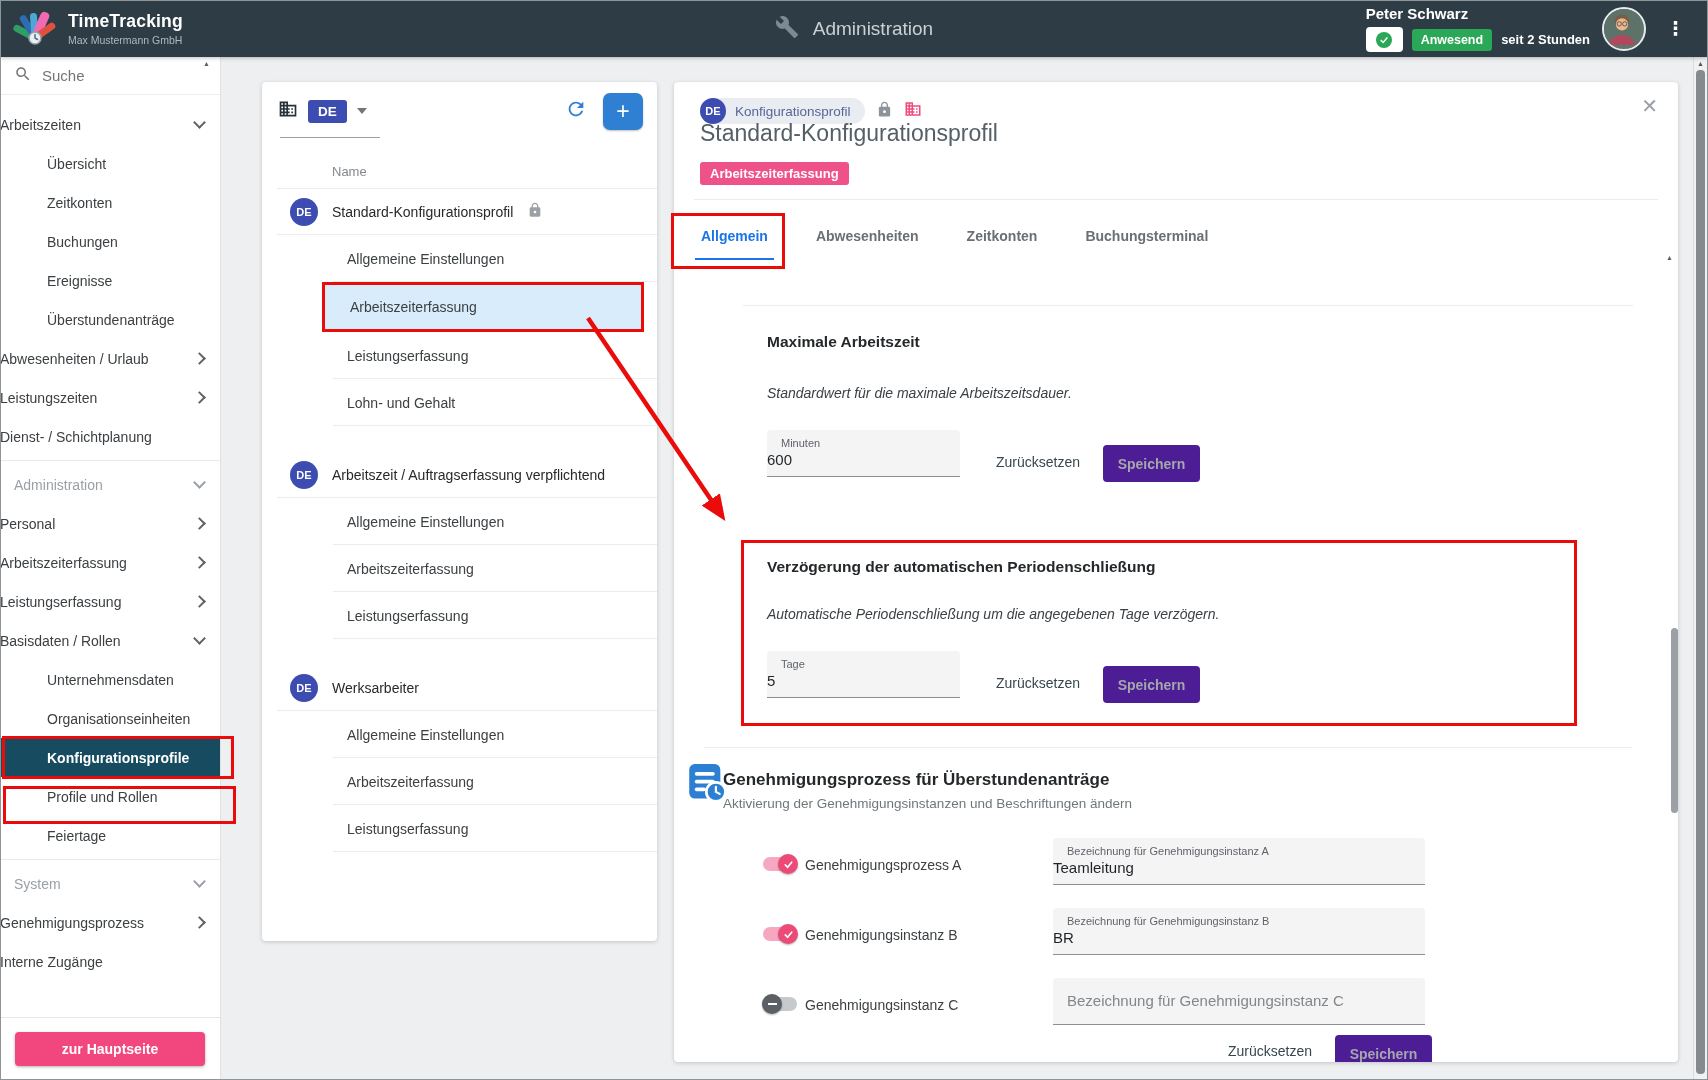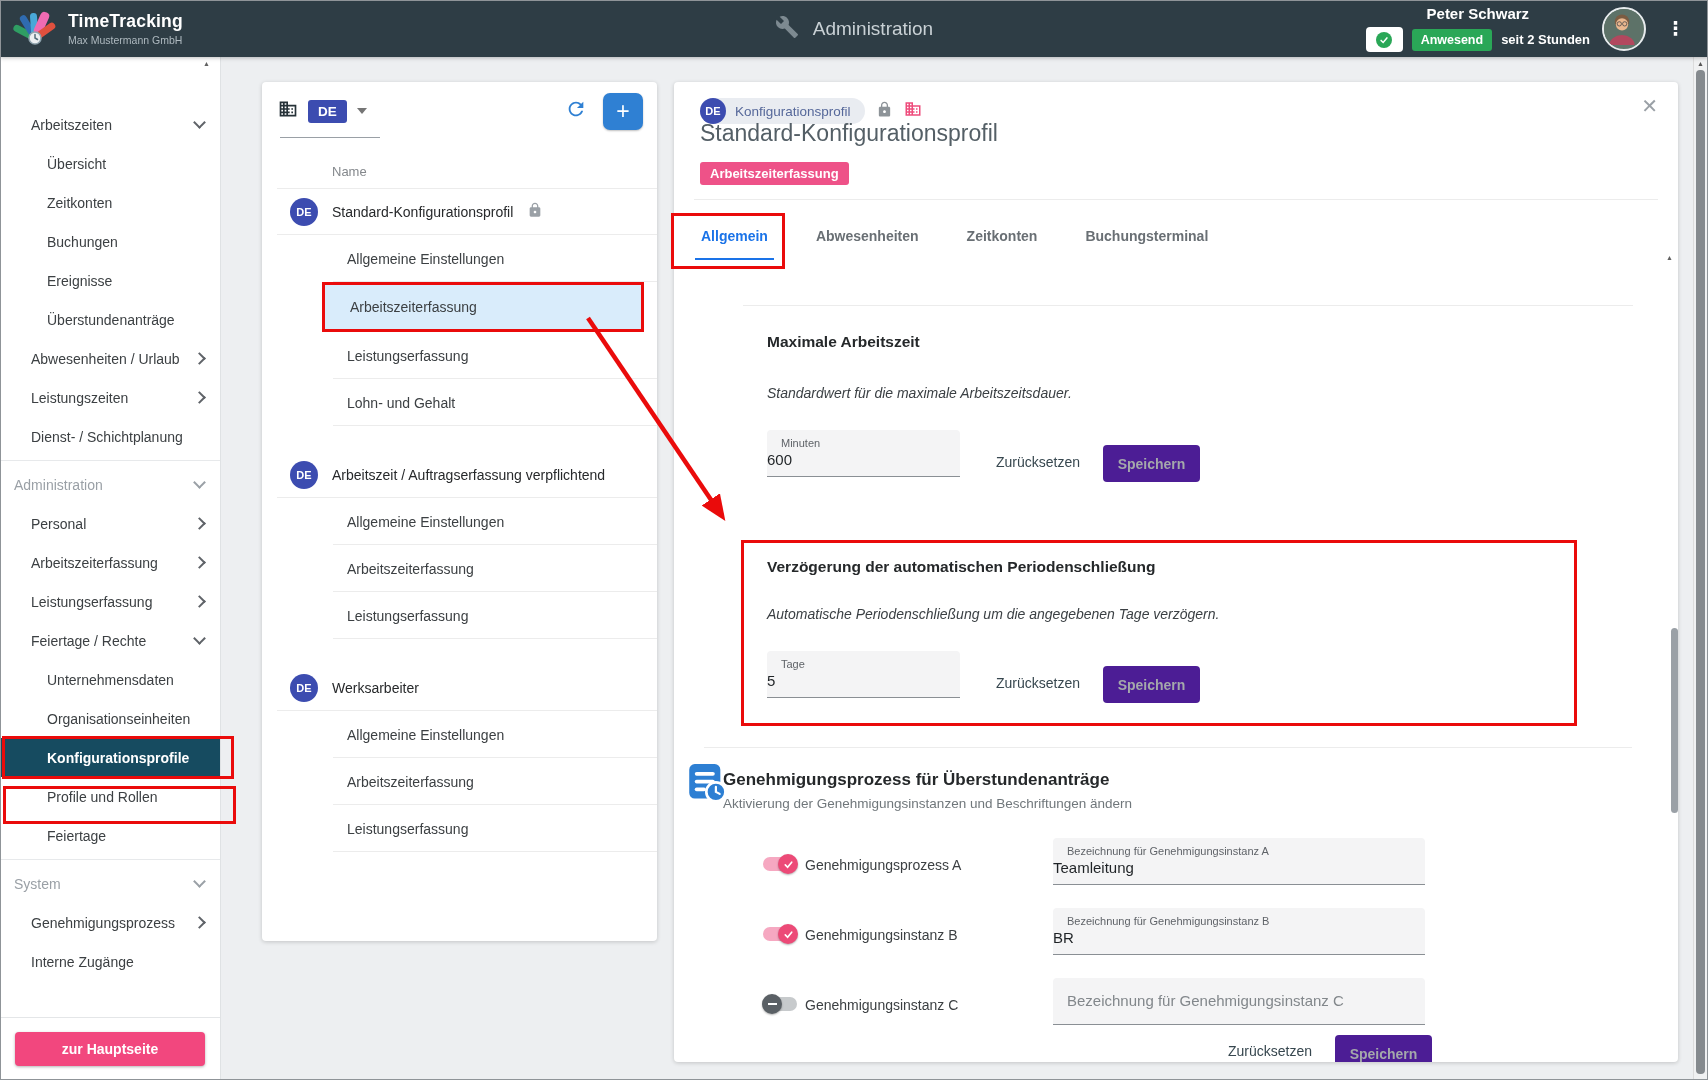--- a/index.html
+++ b/index.html
@@ -11,37 +11,37 @@
   .frame{position:absolute;inset:0;border:1px solid #8f9498;pointer-events:none;z-index:100}
 
   
   .topbar{position:absolute;left:0;top:0;right:0;height:57px;background:#2e3d45;display:flex;align-items:center;z-index:10;box-shadow:0 1px 4px rgba(0,0,0,.25)}
   .brand{display:flex;align-items:center;gap:10px;padding-left:12px}
   .brand-txt .t1{color:#fff;font-size:17.5px;font-weight:700;letter-spacing:.2px}
   .brand-txt .t2{color:#aeb9bf;font-size:10.5px;margin-top:2px}
   .page-head{position:absolute;left:0;right:0;top:0;height:57px;display:flex;align-items:center;justify-content:center;gap:14px;pointer-events:none}
   .page-head .ttl{color:#c9d1d5;font-size:19px}
   .user-blk{margin-left:auto;display:flex;align-items:center;gap:12px;padding-right:14px}
-  .user-txt{display:flex;flex-direction:column;align-items:center;gap:5px}
+  .user-txt{display:flex;flex-direction:column;align-items:flex-start;gap:5px}
   .user-name{color:#fff;font-size:15px;font-weight:700}
   .user-row{display:flex;align-items:center;gap:9px}
   .chip{width:37px;height:25px;background:#fff;border-radius:4px;display:flex;align-items:center;justify-content:center;cursor:pointer}
   .chip .dot{width:16px;height:16px;border-radius:50%;background:#2aa757;display:flex;align-items:center;justify-content:center}
   .badge-green{background:#2aa757;color:#fff;font-size:12.5px;font-weight:700;padding:4px 9px;border-radius:3px}
   .since{color:#fff;font-size:13px;font-weight:600}
   .avatar{width:40px;height:40px;border-radius:50%;overflow:hidden;border:2px solid #e8ecee;background:#60756b;cursor:pointer}
   .kebab{color:#fff;font-size:19px;font-weight:700;padding:0 8px;cursor:pointer;letter-spacing:1px}
 
   
   .sidebar{position:absolute;left:0;top:57px;bottom:0;width:220px;background:#fff;border-right:1px solid #dfe2e4;z-index:5}
   .search{height:37px;display:flex;align-items:center;gap:10px;padding-left:14px;border-bottom:1px solid #ebedef;cursor:text}
   .search .ph{color:#757575;font-size:15px}
   .nav{position:absolute;top:38px;left:0;right:0;bottom:62px;padding-top:10px;overflow:visible}
   .r{display:flex;align-items:center;height:39px;position:relative;font-size:14px;color:#3c4043;cursor:pointer}
-  .r.l1{padding-left:31px}
+  .r.l1{}
   .r.l2{padding-left:47px}
   .r.sec{padding-left:14px;color:#9aa0a6;cursor:default}
   .cv{position:absolute;right:16px;width:7px;height:7px;border-right:2px solid #5f6368;border-bottom:2px solid #5f6368}
   .cv.cr{transform:rotate(-45deg)}
   .cv.cd{transform:rotate(45deg);margin-top:-4px}
   .cv.gray{border-color:#9aa0a6}
   .shr{height:1px;background:#e7e9eb;margin:4px 0}
   .r.sel{background:#164b60;color:#fff;font-weight:700}
   .r.sel::after{content:"";position:absolute;left:2px;right:-14px;top:-2px;bottom:-2px;border:3px solid #ea0b0b;pointer-events:none;z-index:6}
   .side-foot{position:absolute;left:0;right:0;bottom:0;height:62px;background:#fff;border-top:1px solid #e4e6e8;display:flex;align-items:center;justify-content:center}
@@ -173,20 +173,28 @@
         <circle cx="17" cy="16.5" r="2.4" fill="none" stroke="#4a4a4a" stroke-width=".9"></circle>
         <circle cx="23" cy="16.5" r="2.4" fill="none" stroke="#4a4a4a" stroke-width=".9"></circle>
         <path d="M6 40a14 11 0 0 1 28 0z" fill="#b2485e"></path>
       </svg>
     </span>
     <span class="kebab">⋮</span>
   </div>
 </div>
 
 <div class="sidebar">
+  <div class="search">
+    <span>
+      <svg width="18" height="18" viewBox="0 0 24 24" fill="#757575">
+          <path d="M15.5 14h-.79l-.28-.27C15.41 12.59 16 11.11 16 9.5 16 5.91 13.09 3 9.5 3S3 5.91 3 9.5 5.91 16 9.5 16c1.61 0 3.09-.59 4.23-1.57l.27.28v.79l5 4.99L20.49 19l-4.99-5zm-6 0C7.01 14 5 11.99 5 9.5S7.01 5 9.5 5 14 7.01 14 9.5 11.99 14 9.5 14z"></path>
+        </svg>
+    </span>
+    <span class="ph">Suche</span>
+  </div>
   <span class="tiny-up" style="left:203px;top:3px">▲</span>
 
   <div class="nav">
     <div class="r l1">
         <span>Arbeitszeiten</span>
         <i class="cv cd"></i>
       </div>
     <div class="r l2">
         <span>Übersicht</span>
       </div>
@@ -224,21 +232,21 @@
       </div>
     <div class="r l1">
         <span>Arbeitszeiterfassung</span>
         <i class="cv cr"></i>
       </div>
     <div class="r l1">
         <span>Leistungserfassung</span>
         <i class="cv cr"></i>
       </div>
     <div class="r l1">
-        <span>Feiertage / Rechte</span>
+        <span>Basisdaten / Rollen</span>
         <i class="cv cd"></i>
       </div>
     <div class="r l2">
         <span>Unternehmensdaten</span>
       </div>
     <div class="r l2">
         <span>Organisationseinheiten</span>
       </div>
     <div class="r l2 sel">
         <span>Konfigurationsprofile</span>

